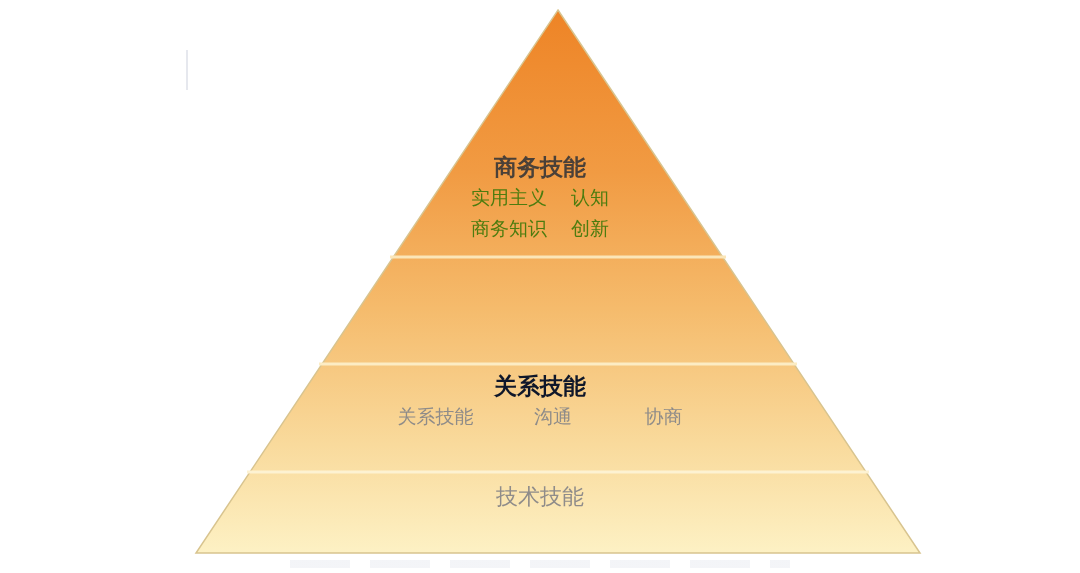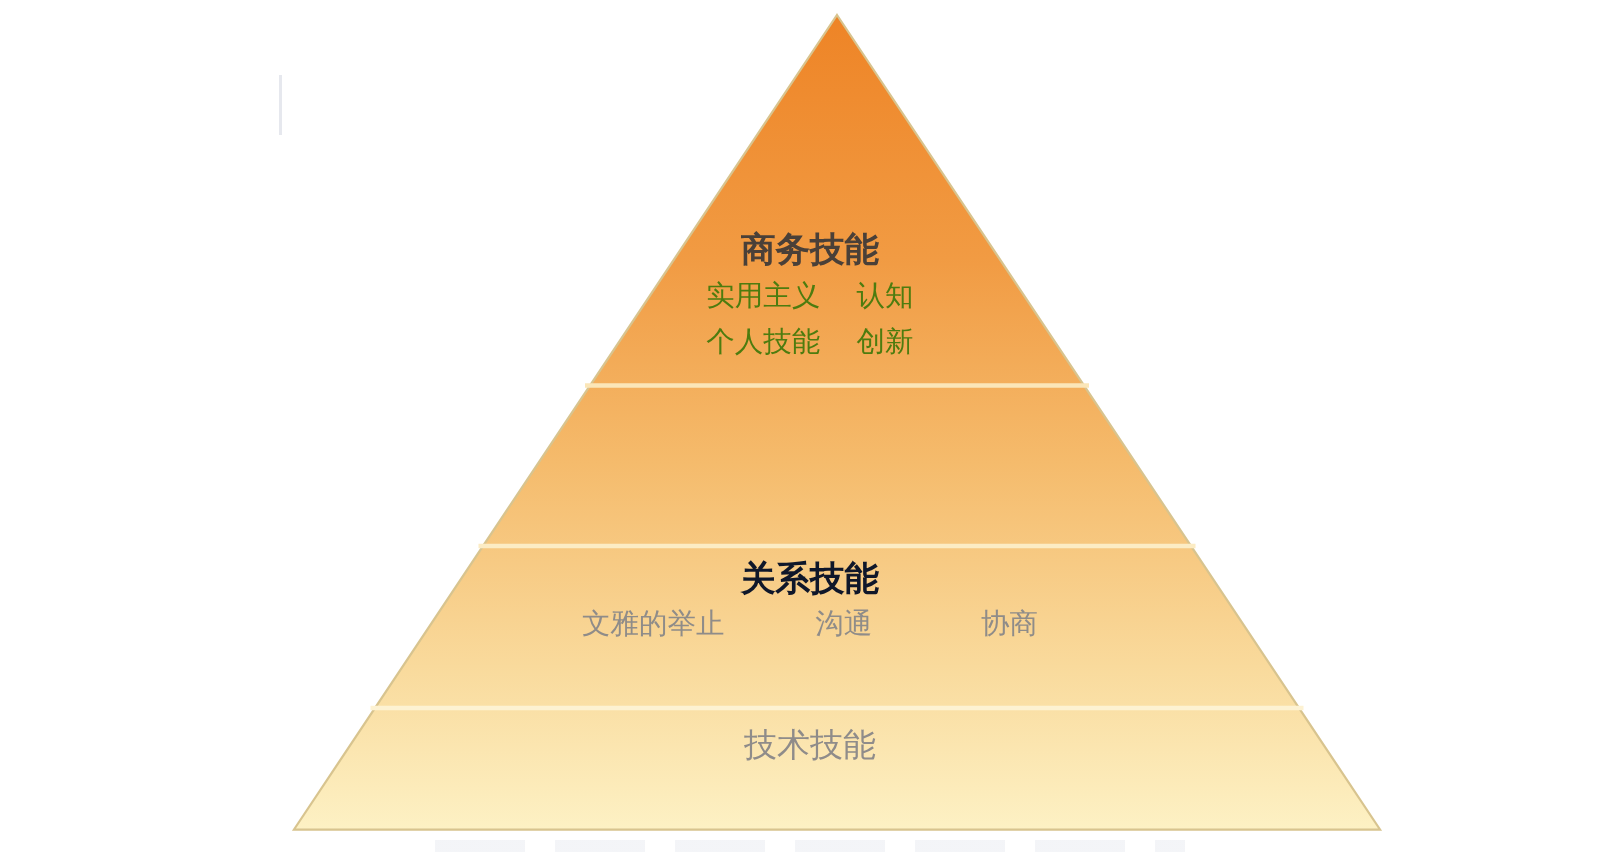--- a/index.html
+++ b/index.html
@@ -57,27 +57,27 @@
     </defs>
     <polygon points="558,10 920,553 196,553" fill="url(#pg)" stroke="#d8c48f" stroke-width="1.5"></polygon>
     <line x1="390" y1="257" x2="726" y2="257" stroke="#fbe6b8" stroke-width="3"></line>
     <line x1="319" y1="364" x2="797" y2="364" stroke="#fcecc4" stroke-width="3"></line>
     <line x1="247" y1="472" x2="869" y2="472" stroke="#fdf2d2" stroke-width="3"></line>
   </svg>
 
   <div class="tier t1" style="top:152px;">
     <div class="tier-title">商务技能</div>
     <div class="tier-line">实用主义    认知</div>
-    <div class="tier-line">个人技能    创新</div>
+    <div class="tier-line">商务知识    创新</div>
   </div>
 
 
   <div class="tier t3" style="top:371px;">
     <div class="tier-title">关系技能</div>
-    <div class="tier-line">文雅的举止          沟通            协商</div>
+    <div class="tier-line">关系技能          沟通            协商</div>
   </div>
 
   <div class="tier t4" style="top:484px;">
     <div class="tier-title">技术技能</div>
   </div>
 
   <div class="blurred-caption"></div>
 </div>
 
 </body></html>

